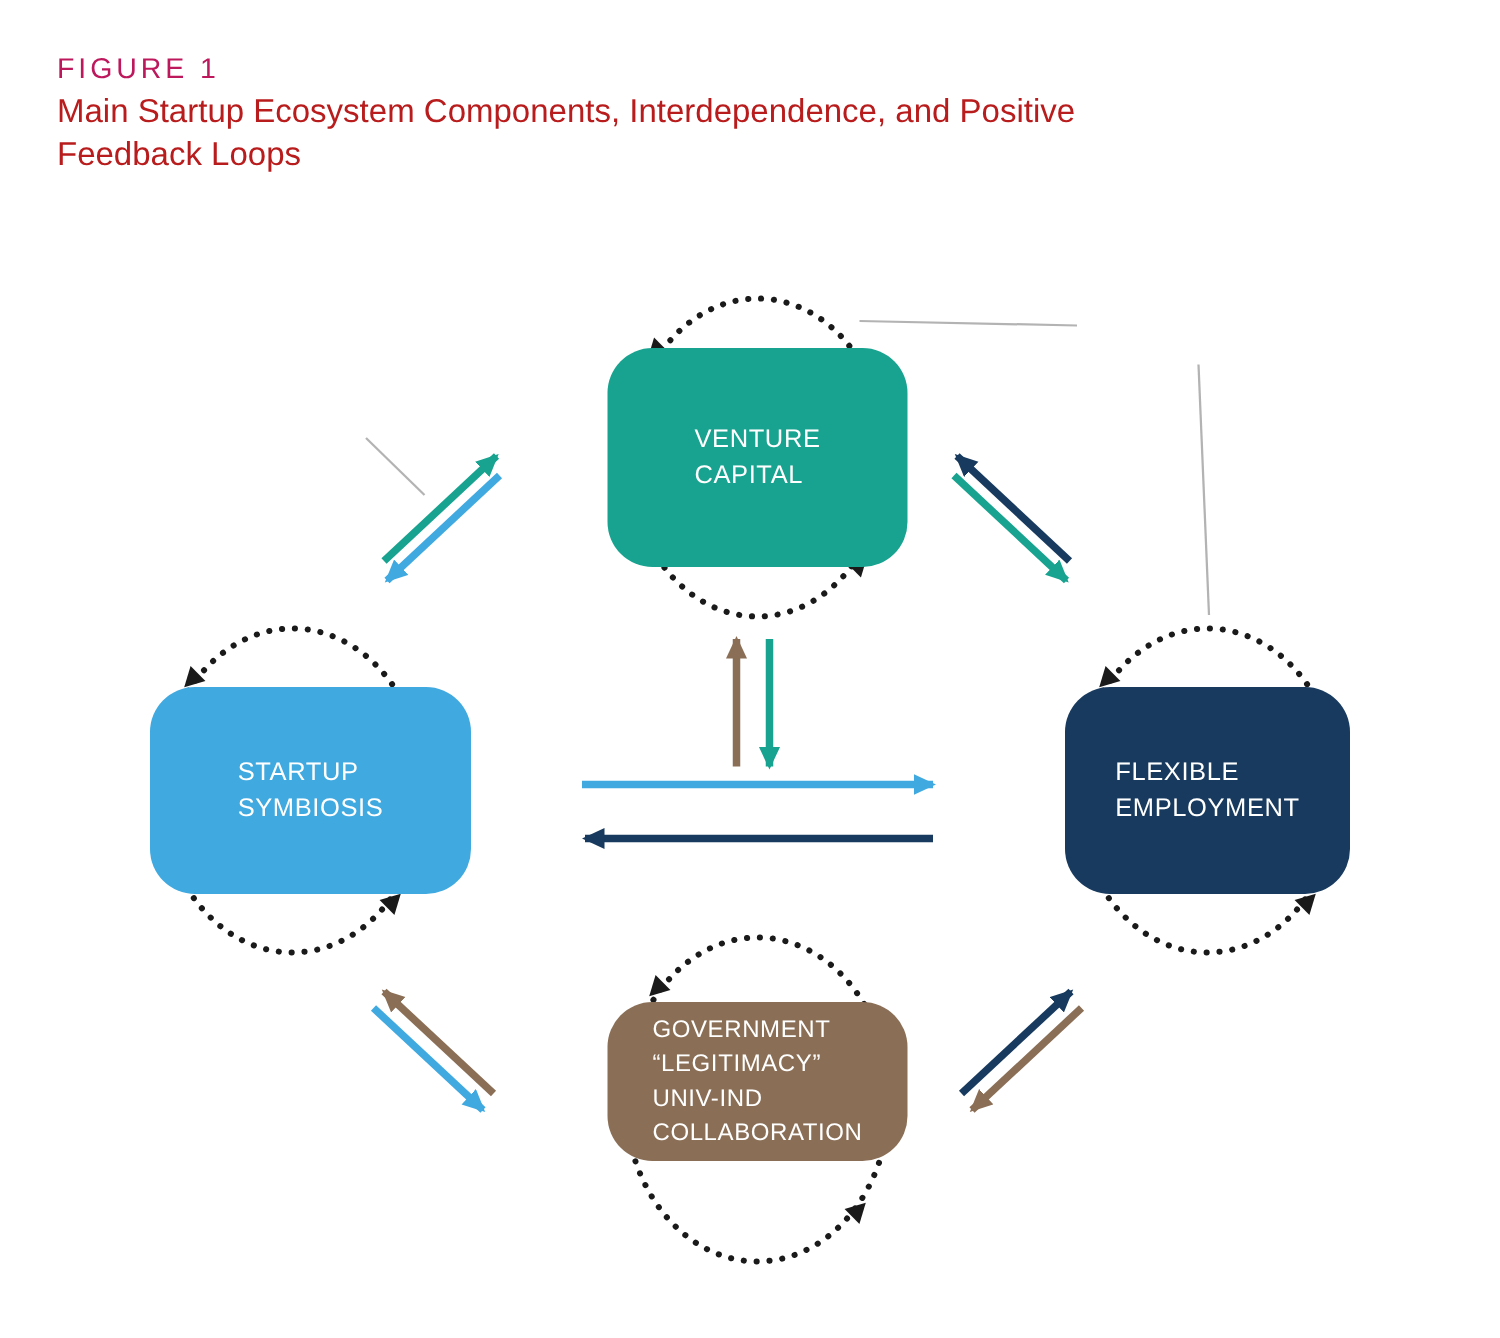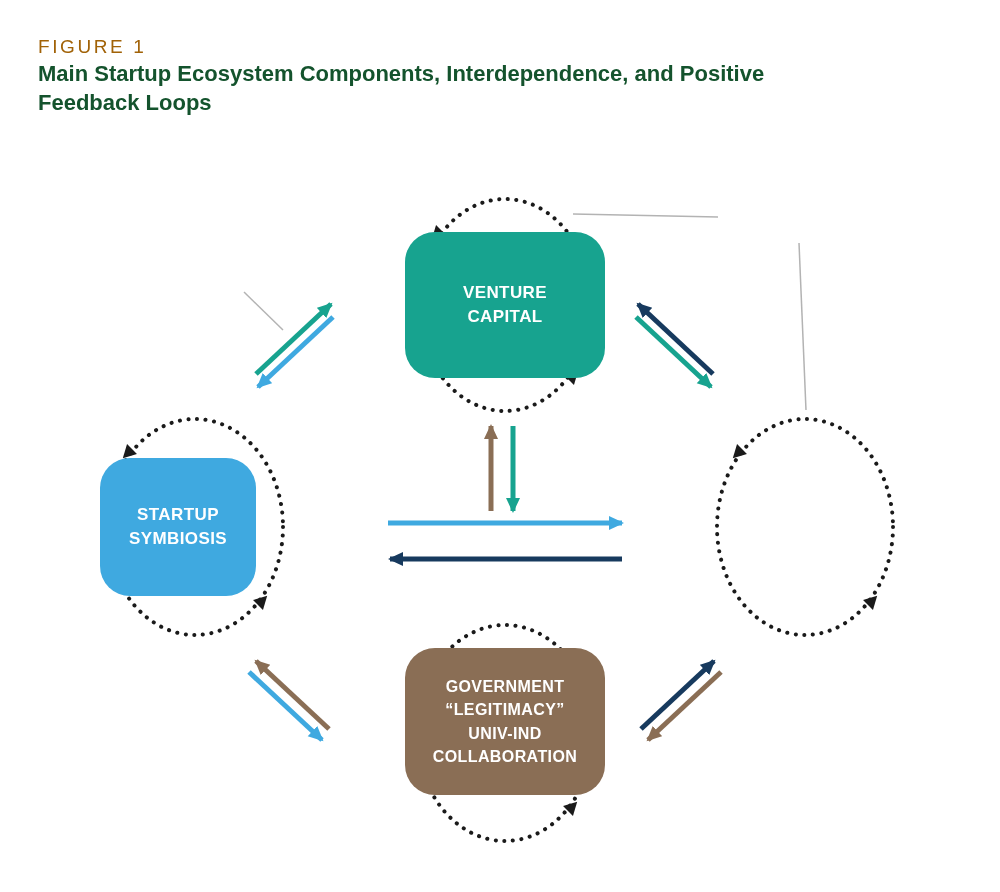--- a/index.html
+++ b/index.html
@@ -1,30 +1,30 @@
 <!DOCTYPE html>
 <html style="--teal: #17A38F; --lightblue: #3FA9E0; --navy: #173A5E; --brown: #8A6E55; --loop: #1A1A1A; --pointer: #B3B3B3; --text: #2A2A2A;"><head>
 <meta charset="utf-8">
 <style>
   :root{
     --teal:#17A38F; --lightblue:#3FA9E0; --navy:#173A5E; --brown:#8A6E55;
     --loop:#1A1A1A; --pointer:#B3B3B3; --text:#2A2A2A;
   }
   html,body{margin:0;padding:0;}
   body{width:1000px;height:892px;background:#ffffff;font-family:"Liberation Sans",sans-serif;position:relative;overflow:hidden;}
-  .fig-label{position:absolute;left:38px;top:36px;font-size:19px;letter-spacing:2.6px;color:#a16207;}
-  .fig-title{position:absolute;left:38px;top:60px;margin:0;font-size:22px;font-weight:700;line-height:1.3;color:#14532d;white-space:pre-line;}
+  .fig-label{position:absolute;left:38px;top:36px;font-size:19px;letter-spacing:2.6px;color:#be185d;}
+  .fig-title{position:absolute;left:38px;top:60px;margin:0;font-size:22px;font-weight:400;line-height:1.3;color:#b91c1c;white-space:pre-line;}
   .diagram{position:absolute;left:0;top:0;width:1000px;height:892px;}
   .diagram-svg{position:absolute;left:0;top:0;}
-  .node{position:absolute;border-radius:30px;display:flex;align-items:center;justify-content:center;text-align:center;color:#fff;font-weight:700;letter-spacing:.4px;}
+  .node{position:absolute;border-radius:30px;display:flex;align-items:center;justify-content:center;color:#fff;font-weight:400;letter-spacing:.4px;}
   .node span{white-space:pre-line;font-size:17px;line-height:1.4;}
   .node-vc{left:405px;top:232px;width:200px;height:146px;background:var(--teal);}
-  .node-ss{left:100px;top:458px;width:156px;height:138px;background:var(--lightblue);}
+  .node-ss{left:100px;top:458px;width:214px;height:138px;background:var(--lightblue);}
   .node-fe{left:710px;top:458px;width:190px;height:138px;background:var(--navy);}
-  .node-gov{left:405px;top:648px;width:200px;height:147px;background:var(--brown);}
+  .node-gov{left:405px;top:668px;width:200px;height:106px;background:var(--brown);}
   .node-gov span{font-size:16px;line-height:1.45;}
   .ann{position:absolute;font-size:13px;letter-spacing:1.4px;line-height:1.55;color:var(--text);white-space:pre-line;}
   .ann-inter{left:115px;top:220px;}
   .ann-feedback{left:724px;top:205px;}
   .loop{fill:none;stroke:var(--loop);stroke-width:4;stroke-linecap:round;stroke-dasharray:0.1 8.5;}
   .loop-head{fill:var(--loop);}
   .ptr{stroke:var(--pointer);stroke-width:1.5;fill:none;}
   .stroke-teal{stroke:var(--teal);} .stroke-lightblue{stroke:var(--lightblue);}
   .stroke-navy{stroke:var(--navy);} .stroke-brown{stroke:var(--brown);}
   .fill-teal{fill:var(--teal);} .fill-lightblue{fill:var(--lightblue);}
@@ -111,20 +111,24 @@
   </svg>
 
   <div class="node node-vc">
     <span>VENTURE
 CAPITAL</span>
   </div>
   <div class="node node-ss">
     <span>STARTUP
 SYMBIOSIS</span>
   </div>
+  <div class="node node-fe">
+    <span>FLEXIBLE
+EMPLOYMENT</span>
+  </div>
   <div class="node node-gov">
     <span>GOVERNMENT
 “LEGITIMACY”
 UNIV-IND
 COLLABORATION</span>
   </div>
 
 
 </div>
 

